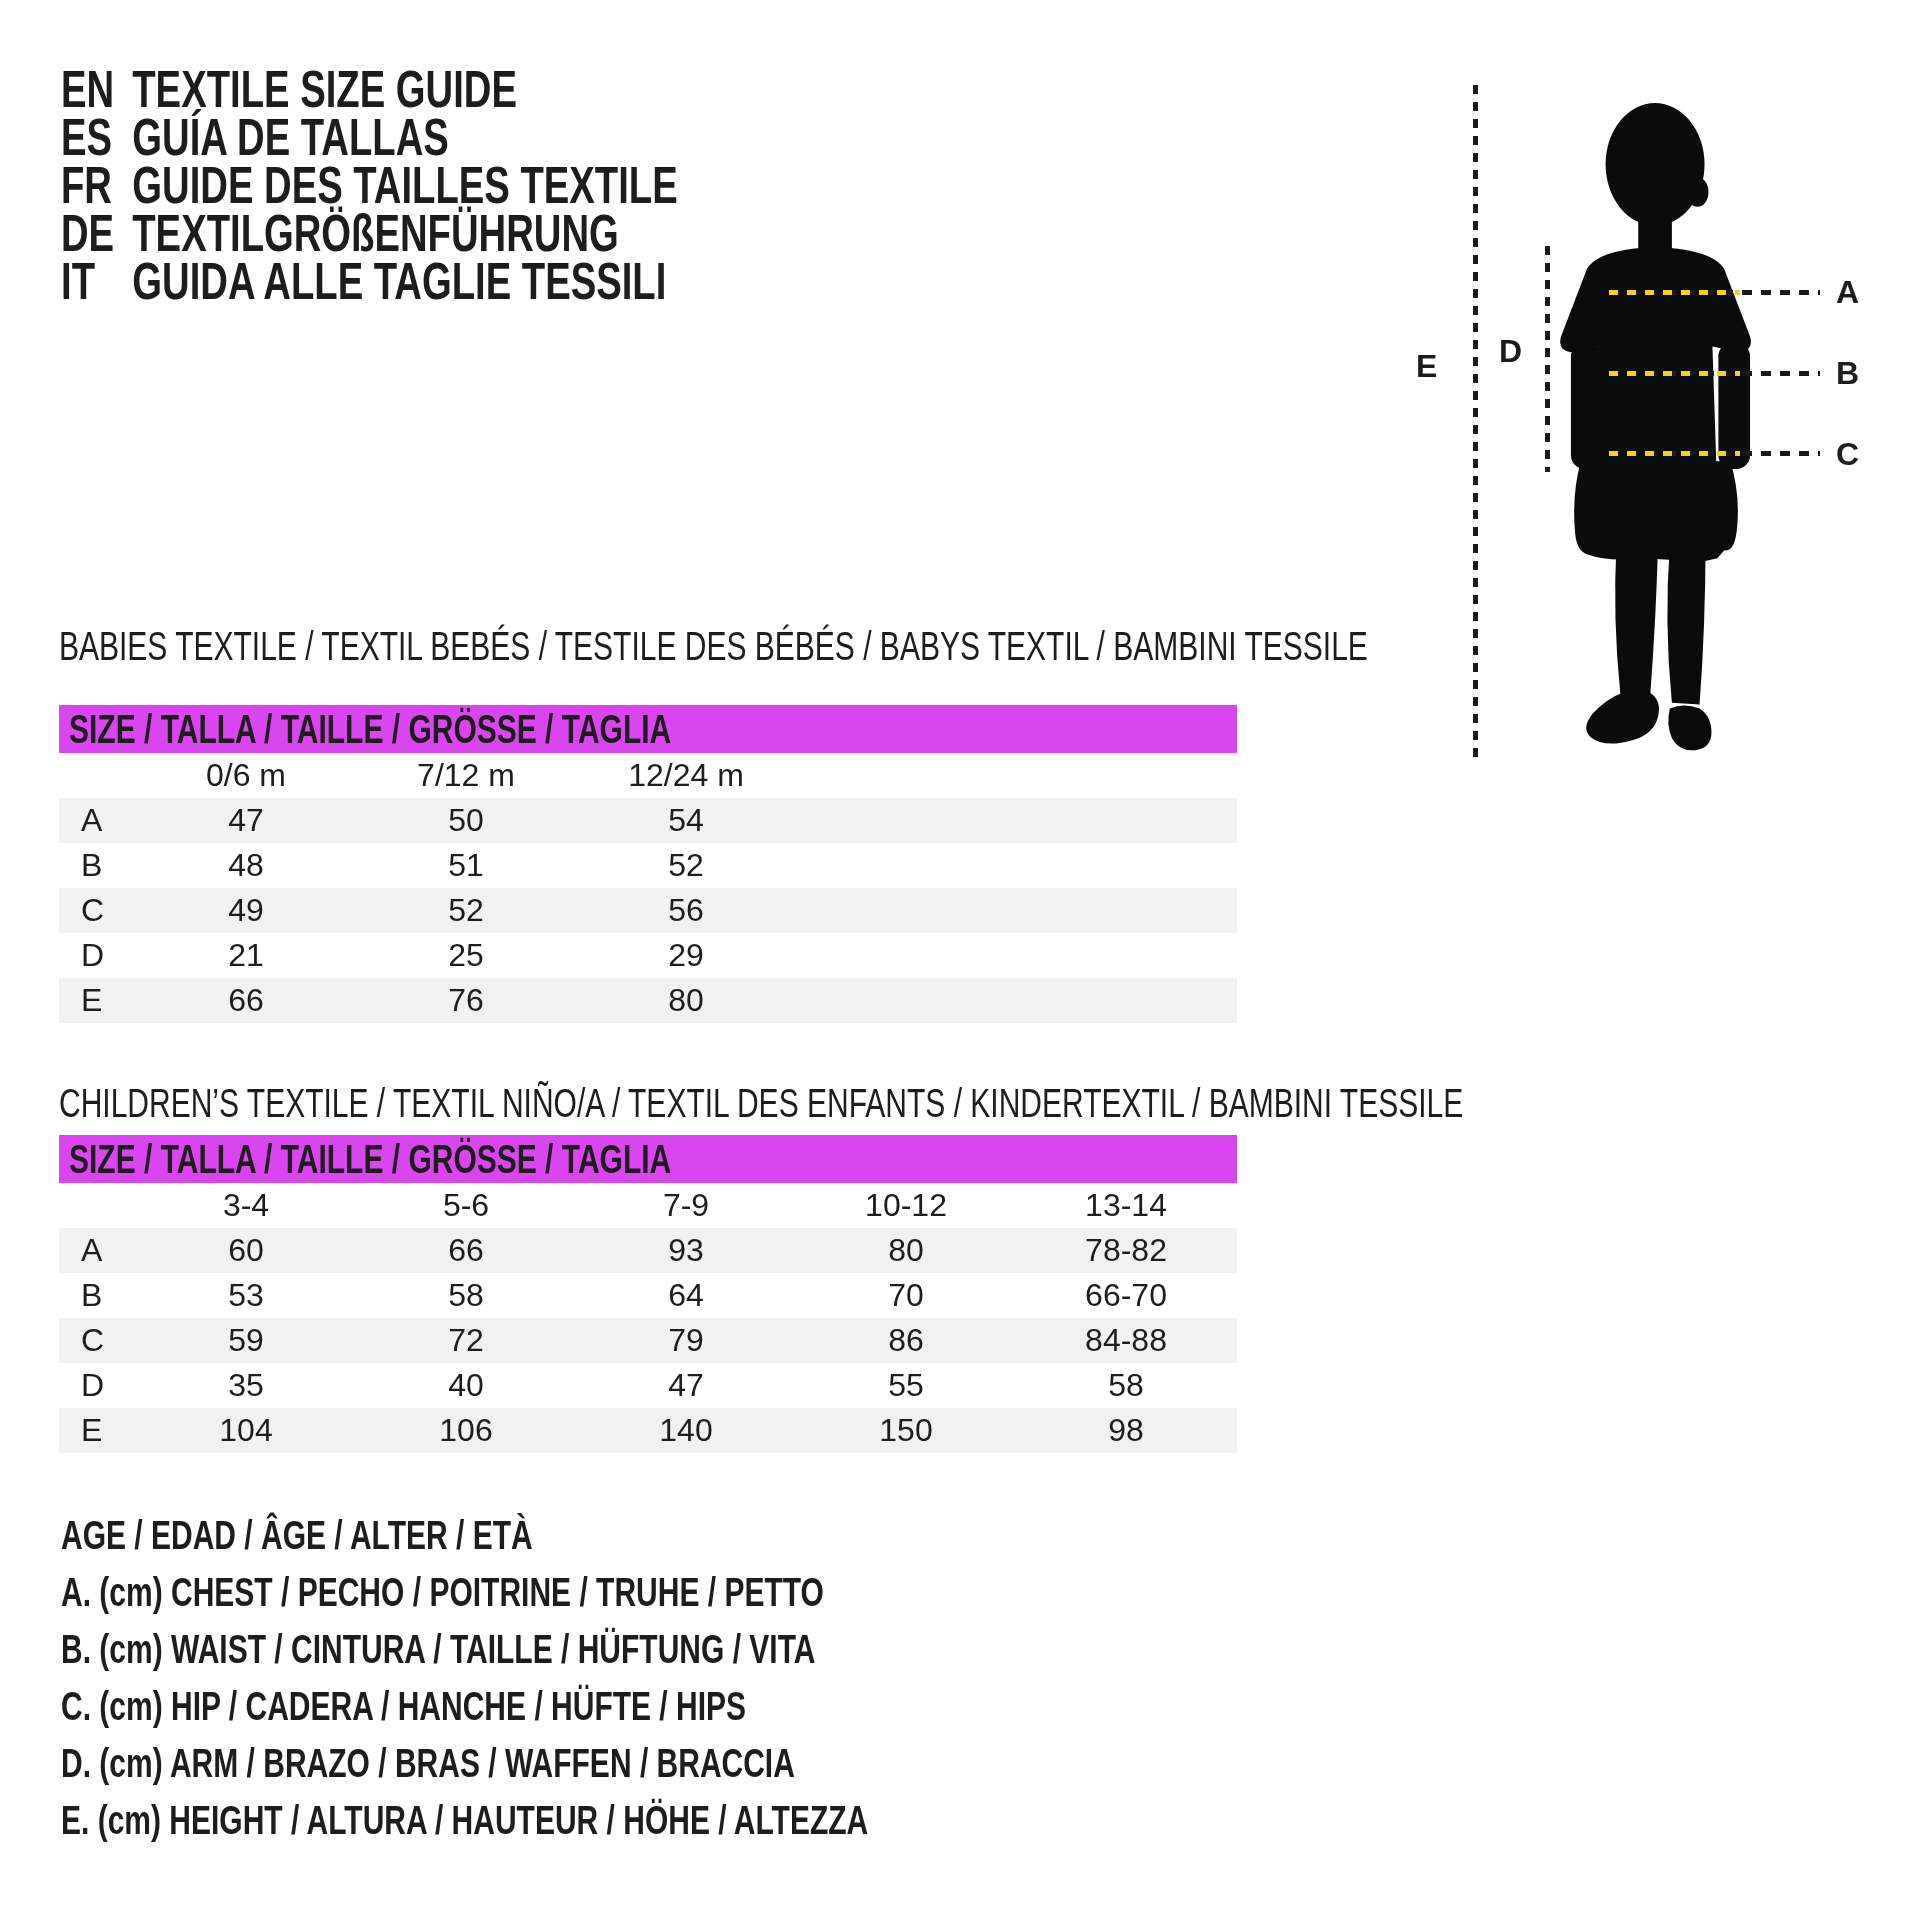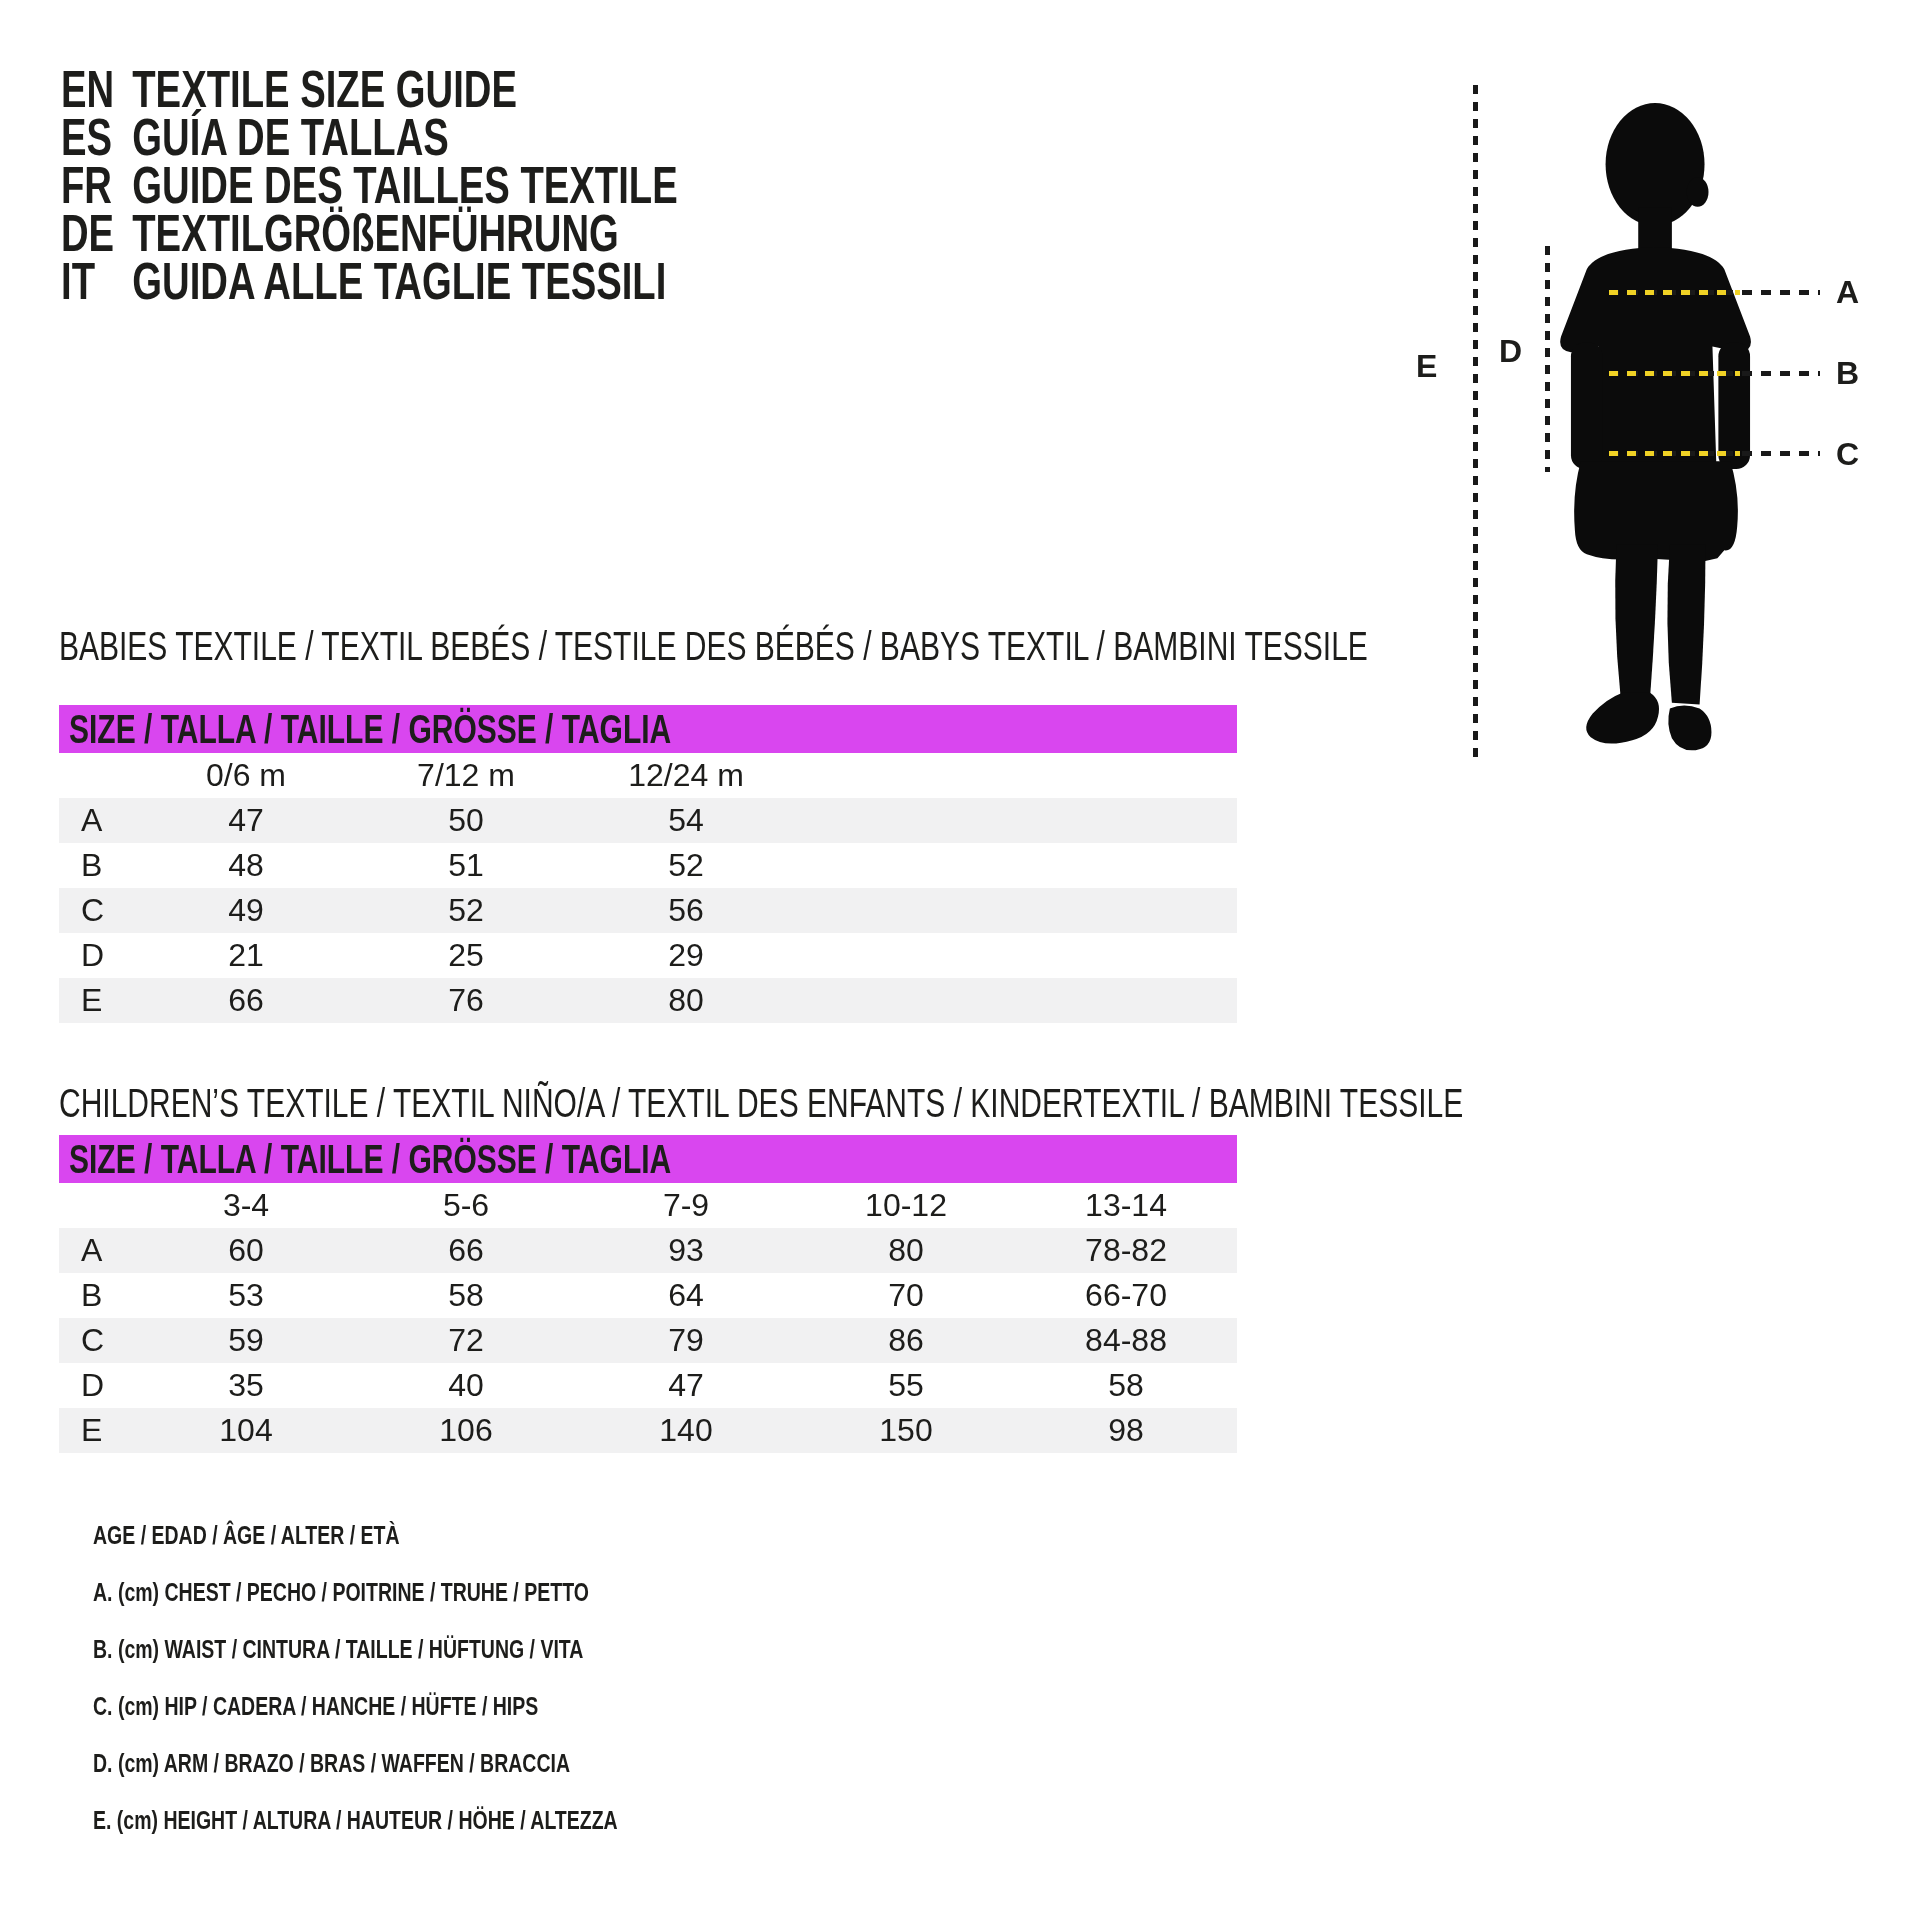--- a/index.html
+++ b/index.html
@@ -37,21 +37,21 @@
   .size-bar { height:48px; background:#d946ef; display:flex; align-items:center; padding-left:10px;
     font-size:40px; font-weight:700; }
   .t-row { display:flex; height:45px; align-items:center; font-size:32px; }
   .t-row.sub { height:45px; font-weight:400; }
   .t-row.alt { background:#f1f1f2; }
   .cell-label { width:77px; flex:0 0 77px; padding-left:22px; }
   .cell { width:220px; flex:0 0 220px; text-align:center; }
 
   
   .legend { position:absolute; left:61px; top:1507px; }
-  .legend-line { height:57px; display:flex; align-items:center; font-size:26px; font-weight:700;margin-left:32px; }
+  .legend-line { height:57px; display:flex; align-items:center; font-size:40px; font-weight:700; }
 </style>
 </head>
 <body>
 
 <div id="canvas">
 
   <div class="lang-list">
     <div class="lang-line">
       <span class="cond" style="display:flex;">
           <span class="lang-code">EN</span>

